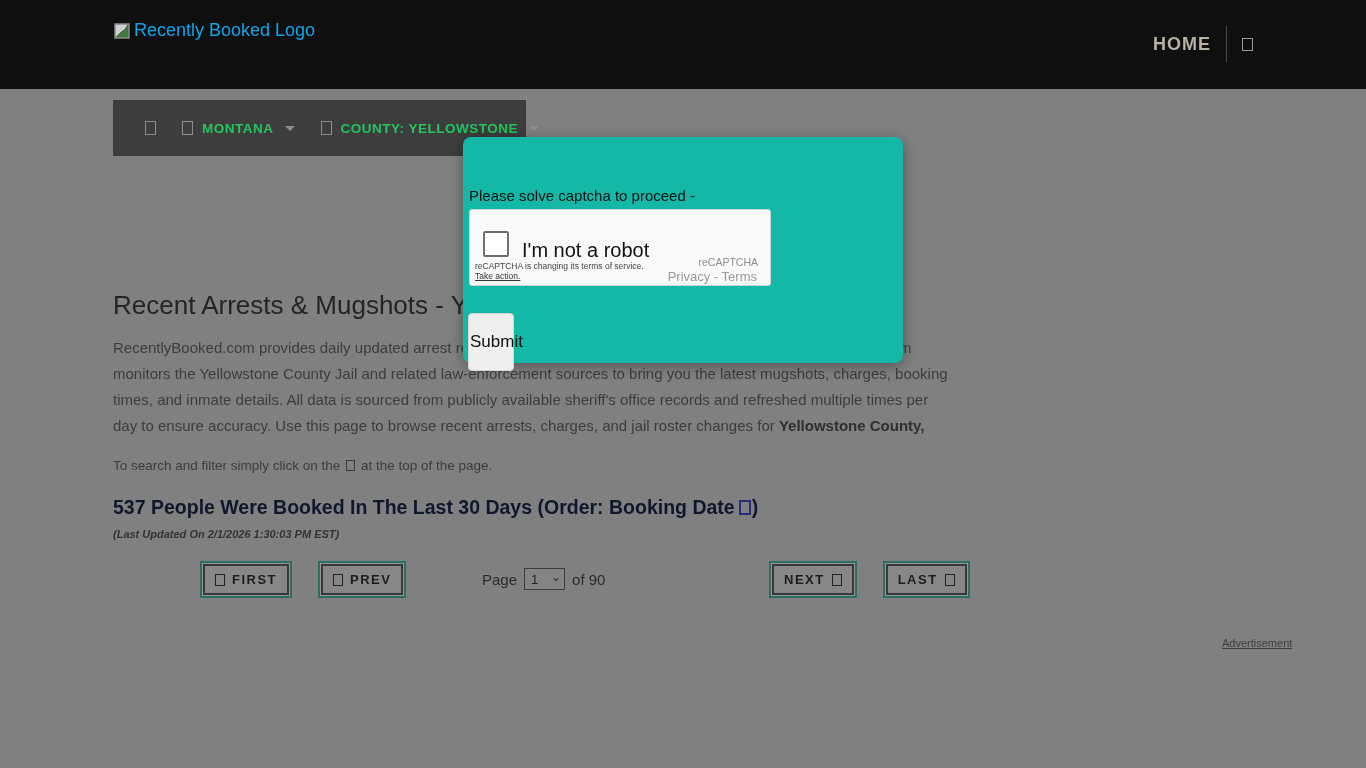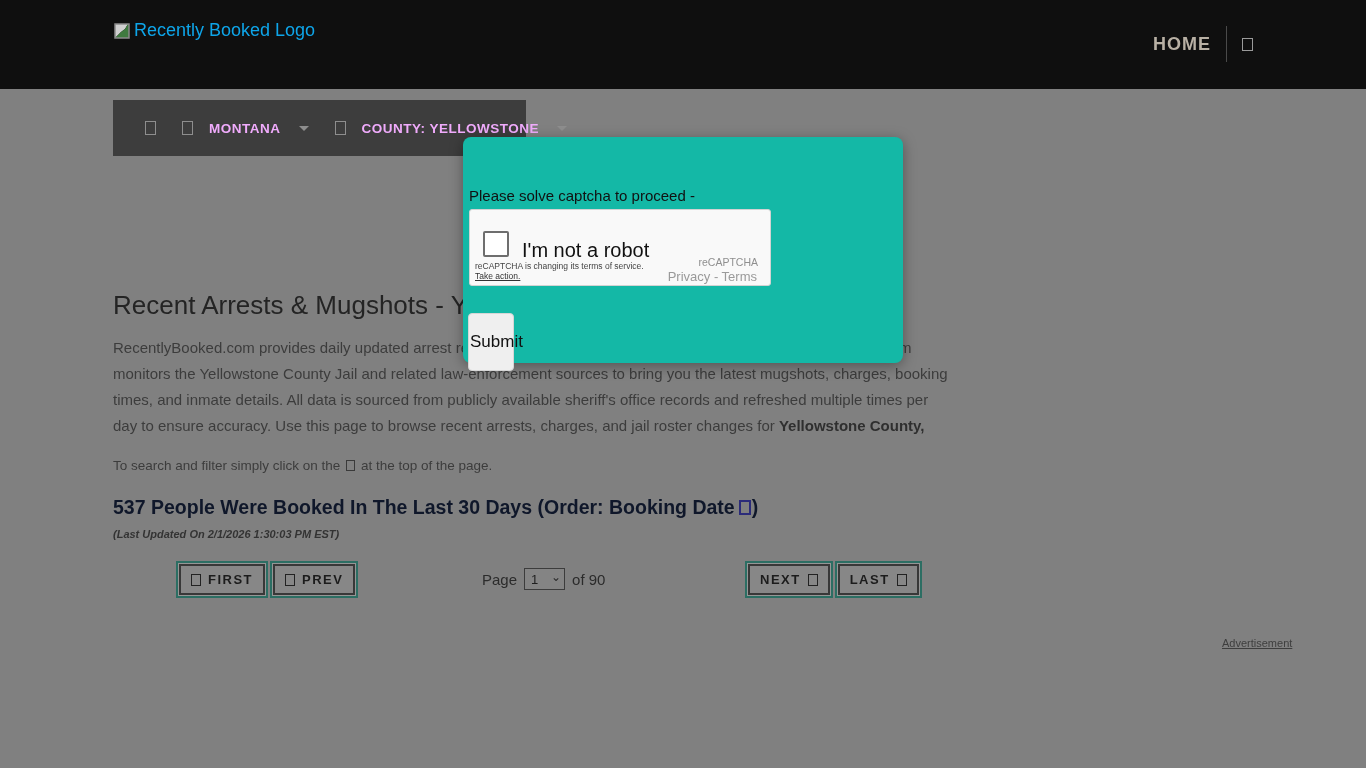--- a/index.html
+++ b/index.html
@@ -14,21 +14,21 @@
   .logo-alt { font-size:18px; color:#0ea5e9; }
   .header-right { position:absolute; right:0; top:24px; display:flex; align-items:center; gap:15px; height:40px; }
   .home-link { font-size:18px; font-weight:bold; letter-spacing:1px; color:#b8b0a4; cursor:pointer; }
   .header-divider { width:1px; height:36px; background:#4a4a4a; }
   .tofu { display:inline-block; border:1px solid #9a9a9a; width:11px; height:13px; }
   .tofu-sm { width:9px; height:11px; border-color:#3a3a3a; }
 
   
   .navbar { position:absolute; left:113px; top:100px; width:413px; height:56px; background:#3d3d3d;
             display:flex; align-items:center; padding-left:32px; gap:26px; }
-  .nav-item { display:flex; align-items:center; gap:16px; color:#f0abfc; font-size:13.5px; font-weight:bold;
+  .nav-item { display:flex; align-items:center; gap:9px; color:#22c55e; font-size:13.5px; font-weight:bold;
               letter-spacing:.5px; cursor:pointer; white-space:nowrap; }
   .nav-tofu { width:11px; height:14px; border:1px solid #8e8e8e; display:inline-block; }
   .caret { width:0; height:0; border-left:5px solid transparent; border-right:5px solid transparent;
            border-top:5px solid #8e8e8e; display:inline-block; margin-left:2px; }
 
   
   .content { position:absolute; left:113px; top:89px; width:1140px; height:679px; }
   .page-title { position:absolute; left:0; top:201px; font-size:26px; font-weight:400; color:#242424;
                 white-space:nowrap; }
   .intro { position:absolute; left:0; top:246px; width:836px; font-size:15px; line-height:26px; color:#3c3c3c; }
@@ -41,21 +41,21 @@
 
   
   .pagination { position:absolute; left:0; top:475px; width:836px; height:32px; }
   .pg-group { position:absolute; top:0; display:flex; gap:8px; }
   .pg-left { left:66px; }
   .pg-right { left:635px; }
   .pg-btn { display:flex; align-items:center; gap:7px; height:31px; padding:0 10px;
             background:#878787; border:2px solid #383838;
             box-shadow:0 0 0 1px #959595, 0 0 0 3px #2c6e63;
             font-family:"Liberation Sans", sans-serif; font-size:13px; font-weight:bold;
-            letter-spacing:1.5px; color:#1c1c1c; cursor:pointer; }
+            letter-spacing:1.5px; color:#1c1c1c; cursor:pointer;margin-left:24px; }
   .btn-tofu { display:inline-block; width:10px; height:12px; border:1px solid #222; }
   .pg-center { position:absolute; left:369px; top:4px; display:flex; align-items:center; gap:7px;
                font-size:15px; color:#2b2b2b; }
   .page-select-wrap { position:relative; display:inline-block; }
   .page-select { appearance:none; -webkit-appearance:none; width:41px; height:22px; padding:0 14px 0 6px;
                  background:#848484; border:1px solid #3c3c3c; font-family:"Liberation Sans", sans-serif;
                  font-size:13px; color:#1f1f1f; cursor:pointer; }
   .select-chevron { position:absolute; right:4px; top:2px; font-size:12px; color:#2b2b2b; pointer-events:none; }
 
   .ad-link { position:absolute; left:1063px; top:548px; font-size:11px; color:#3e3e3e;

